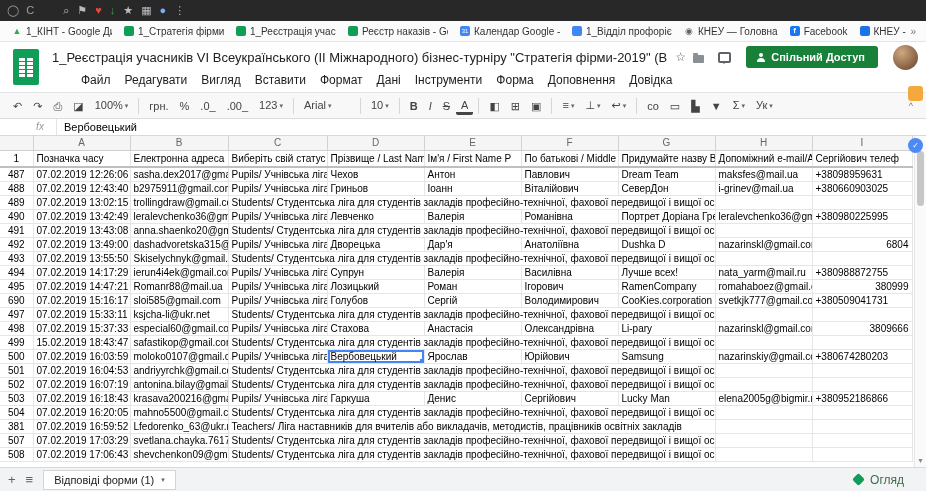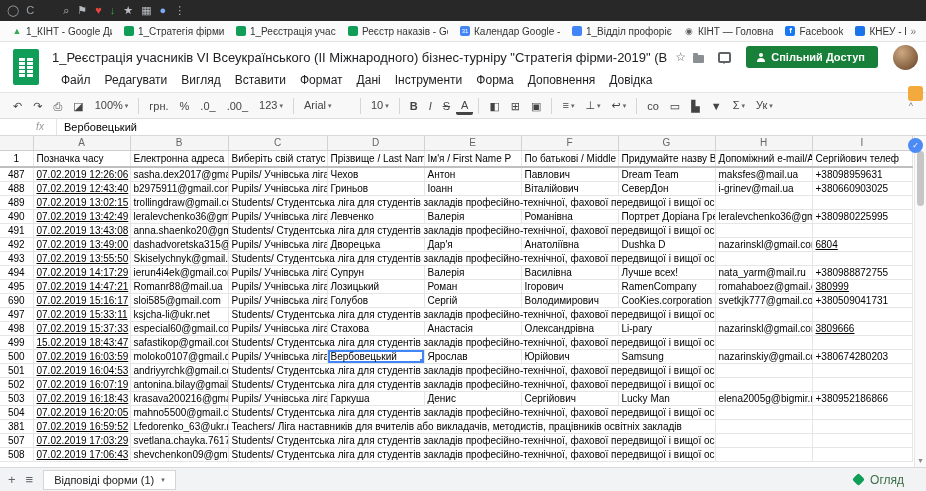--- a/index.html
+++ b/index.html
@@ -47,21 +47,21 @@
   .folder-ico { width: 12px; height: 8px; background: #8a8f94; border-radius: 1px; position: relative; margin-top: 3px; }
   .folder-ico::before { content: ''; position: absolute; top: -2px; left: 0; width: 5px; height: 2px; background: #8a8f94; border-radius: 1px 1px 0 0; }
   .spacer { flex: 1; }
   .comment-ico { width: 14px; height: 11px; border: 2px solid #5f6368; border-radius: 2px; position: relative; margin-right: 8px; }
   .comment-ico::after { content: ''; position: absolute; left: 1px; bottom: -6px; border: 3px solid transparent; border-top-color: #5f6368; }
   .share-btn { background: #188038; color: #fff; font-size: 11px; font-weight: bold; border-radius: 3px; padding: 5px 13px 5px 10px; display: flex; align-items: center; gap: 6px; white-space: nowrap; }
   .p-ico { width: 9px; height: 9px; position: relative; flex: none; }
   .p-ico::before { content: ''; position: absolute; top: 0; left: 2.5px; width: 4px; height: 4px; border-radius: 50%; background: #fff; }
   .p-ico::after { content: ''; position: absolute; bottom: 0; left: 0.5px; width: 8px; height: 4px; border-radius: 4px 4px 0 0; background: #fff; }
   .avatar { width: 25px; height: 25px; border-radius: 50%; margin-left: 8px; background: radial-gradient(circle at 35% 30%, #cfa87f, #7d5a3c 75%); flex: none; }
-  .menu-row { display: flex; align-items: center; height: 20px; padding-left: 54px; }
+  .menu-row { display: flex; align-items: center; height: 20px; padding-left: 54px; margin-left: 20px; }
   .menu-item { font-size: 12px; color: #202124; padding: 2px 7px; border-radius: 2px; }
 
   
   .toolbar { height: 27px; flex: none; background: #f8f8f8; border-top: 1px solid #e4e4e4; border-bottom: 1px solid #ddd; display: flex; align-items: center; padding: 0 8px; gap: 1px; color: #444; }
   .tb { font-size: 11px; padding: 2px 5px; border-radius: 2px; white-space: nowrap; line-height: 14px; }
   .tb .caret { font-size: 7px; color: #666; margin-left: 2px; vertical-align: 1px; }
   .tb-sep { width: 1px; height: 16px; background: #d6d6d6; margin: 0 4px; flex: none; }
   .tb-flex { flex: 1; }
   .tb-font { min-width: 56px; }
   .tb-b { font-weight: bold; }
@@ -76,21 +76,21 @@
   .f-val { font-size: 11px; padding-left: 7px; color: #000; line-height: 16px; }
 
   
   .grid-wrap { flex: 1; position: relative; overflow: hidden; background: #fff; }
   table.grid { border-collapse: collapse; table-layout: fixed; width: 912px; }
   table.grid td { padding: 0 3px; font-size: 10px; height: 13px; line-height: 13px; white-space: nowrap; overflow: hidden; border-right: 1px solid #e4e6e8; border-bottom: 1px solid #e4e6e8; color: #000; background: #fff; }
   tr.colhead td { height: 14px; background: #f5f5f5; color: #666; text-align: center; border-right: 1px solid #d2d2d2; border-bottom: 1px solid #cfcfcf; }
   td.gutter { background: #f5f5f5; color: #666; text-align: center; border-right: 1px solid #cfcfcf; border-bottom: 1px solid #dcdcdc; padding: 0; }
   tr.frozen td { border-bottom: 2px solid #bfbfbf; height: 15px; line-height: 15px; }
   td.hl { background: #dde1e6; color: #333; }
-  td.num { text-align: left; text-decoration: underline; }
+  td.num { text-align: right; }
   td.sel { box-shadow: inset 0 0 0 2px #4285f4; position: relative; }
   td.sel::after { content: ''; position: absolute; right: 0; bottom: 0; width: 4px; height: 4px; background: #4285f4; }
 
   
   .vscroll { position: absolute; top: 0; right: 0; bottom: 0; width: 12px; background: #fafafa; border-left: 1px solid #e6e6e6; }
   .vs-arrow { height: 12px; text-align: center; font-size: 7px; color: #888; line-height: 12px; }
   .vs-arrow.down { position: absolute; bottom: 0; left: 0; right: 0; }
   .vs-thumb { position: absolute; top: 15px; left: 2px; width: 7px; height: 55px; background: #c6c6c6; border-radius: 4px; }
 
   
@@ -147,21 +147,21 @@
         <div class="bm">
           <span class="fav fav-calendar">31</span>
           <span class="bm-label">Календар Google -</span>
         </div>
         <div class="bm">
           <span class="fav fav-person"></span>
           <span class="bm-label">1_Відділ профорієн</span>
         </div>
         <div class="bm">
           <span class="fav fav-globe">◉</span>
-          <span class="bm-label">КІНТ — Головна</span>
+          <span class="bm-label">КНЕУ — Головна</span>
         </div>
         <div class="bm">
           <span class="fav fav-facebook">f</span>
           <span class="bm-label">Facebook</span>
         </div>
         <div class="bm">
           <span class="fav fav-site"></span>
           <span class="bm-label">КНЕУ - Електронний</span>
         </div>
       </div>

